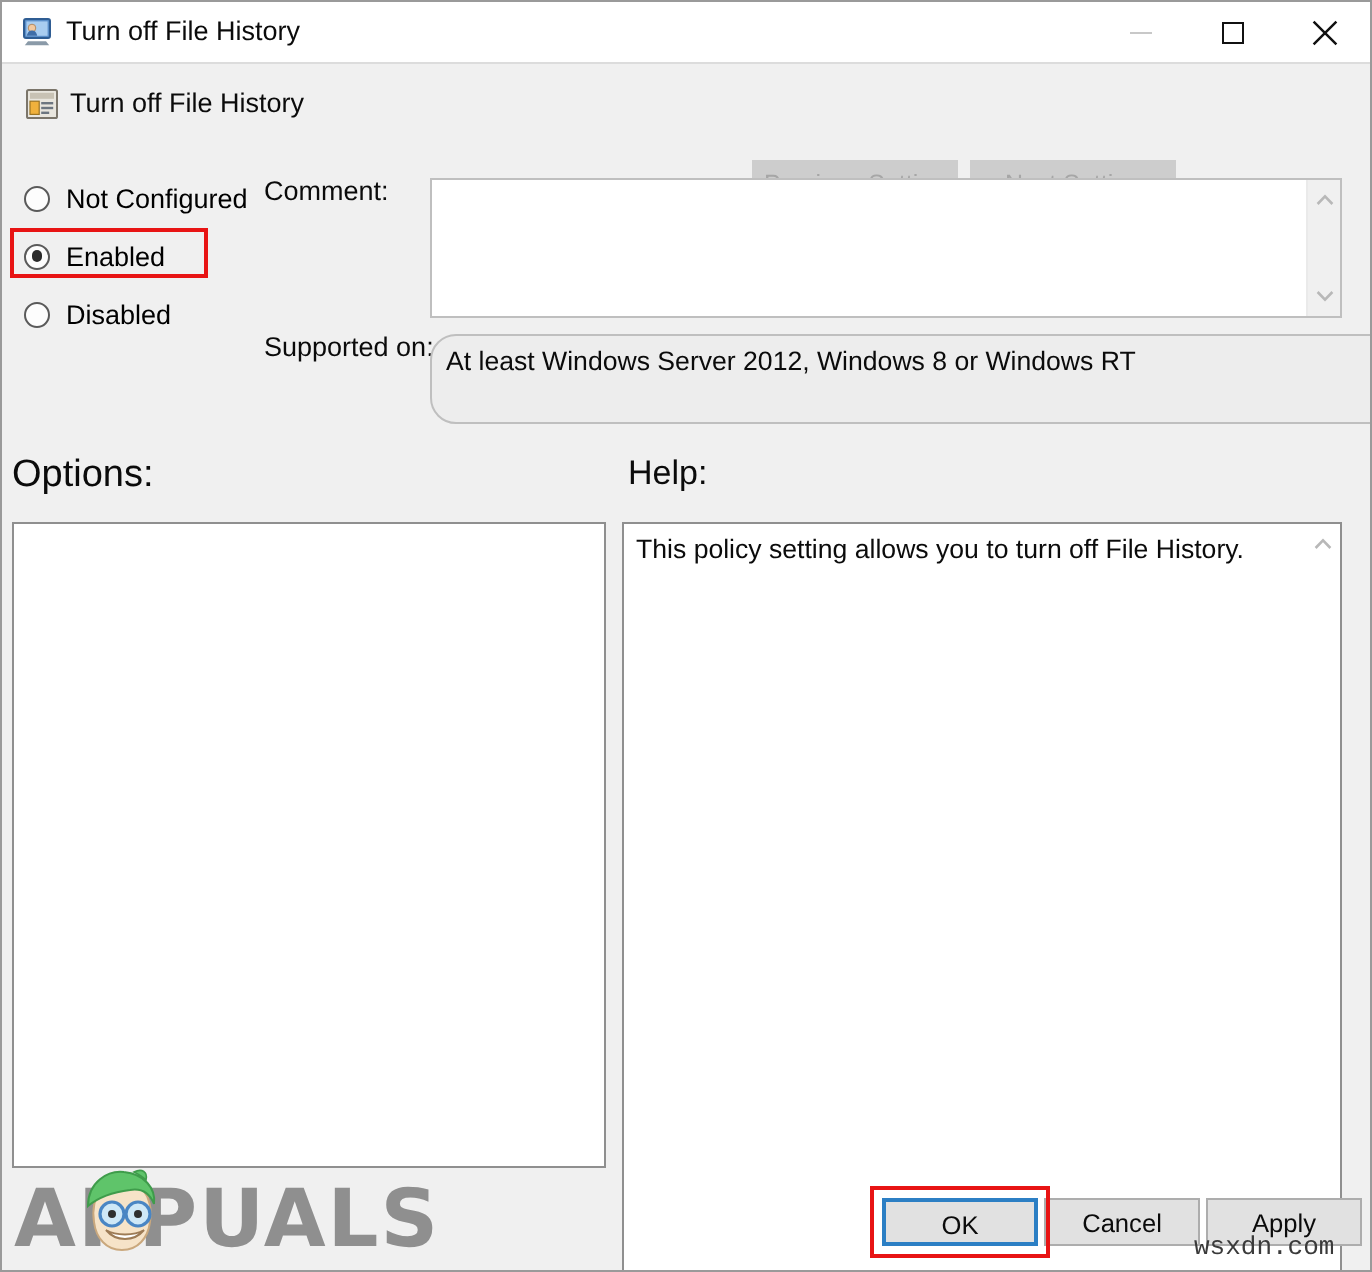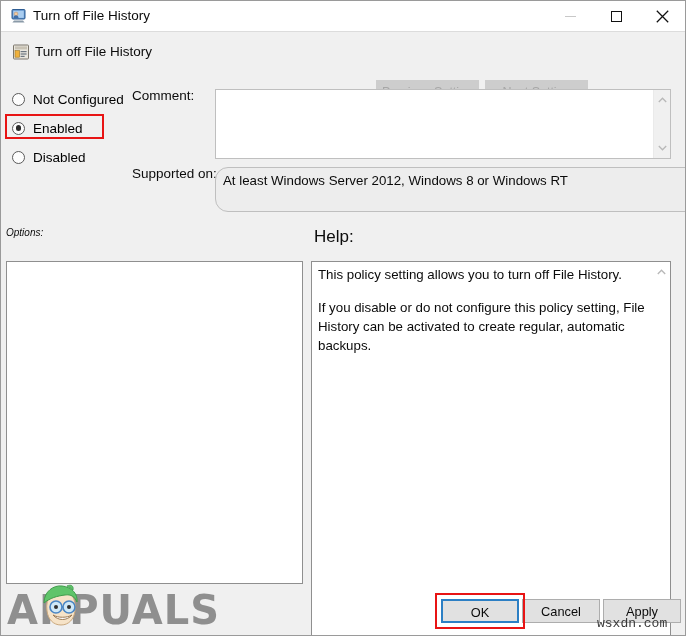--- a/index.html
+++ b/index.html
@@ -160,21 +160,21 @@
     position: absolute; left: 0; width: 17px; height: 16px;
     display: flex; align-items: center; justify-content: center;
   }
   .vscroll .arrow.up { top: 2px; }
   .vscroll .arrow.down { bottom: 2px; }
   .vscroll .arrow svg { display: block; }
 
   
   #label-options {
     position: absolute; left: 5px; top: 226px;
-    font-size: 10px; color: #0b0b0b; font-style: italic;
+    font-size: 19px; color: #0b0b0b;
   }
   #label-help {
     position: absolute; left: 313px; top: 226px;
     font-size: 17px; color: #0b0b0b;
   }
 
   
   #options-panel {
     position: absolute;
     left: 5px; top: 260px;
@@ -369,21 +369,20 @@
   </div>
 
   <div id="label-options">Options:</div>
   <div id="label-help">Help:</div>
 
   <div id="options-panel"></div>
 
   <div id="help-panel">
     <div id="help-text">
       <p>This policy setting allows you to turn off File History.</p>
-      <p>If you disable or do not configure this policy setting, File History can be activated to create regular, automatic backups.</p>
     </div>
     <div class="vscroll">
       <span class="arrow up">
         <svg width="9" height="6" viewBox="0 0 9 6">
           <path d="M0.8 5 L4.5 1.2 L8.2 5" stroke="#b8b8b8" stroke-width="1.3" fill="none"></path>
         </svg>
       </span>
       <span class="arrow down">
         <svg width="9" height="6" viewBox="0 0 9 6">
           <path d="M0.8 1 L4.5 4.8 L8.2 1" stroke="#b8b8b8" stroke-width="1.3" fill="none"></path>

